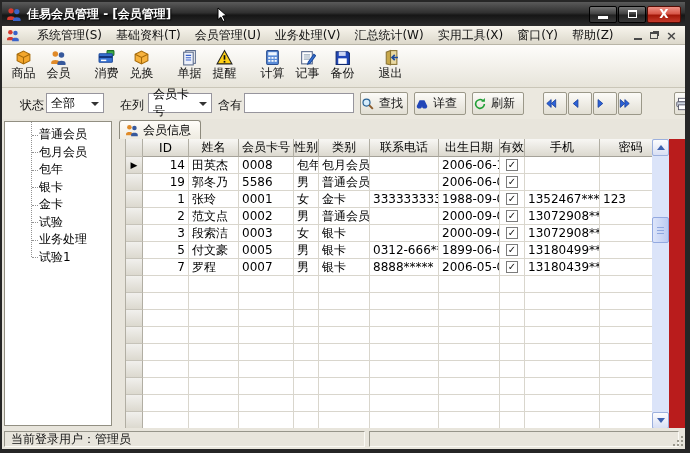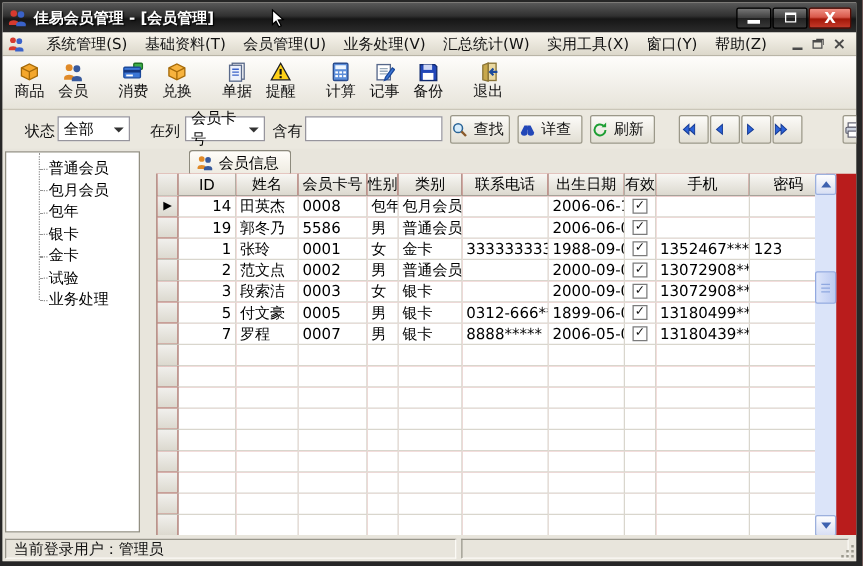--- a/index.html
+++ b/index.html
@@ -70,21 +70,21 @@
   .minus-box { width:9px; height:9px; border:1px solid #848284; background:#fff; position:relative; margin-right:4px; }
   .minus-box::after { content:""; position:absolute; left:1px; right:1px; top:3px; height:1px; background:#333; }
   .tree-kids { position:relative; }
   .tree-kids::before { content:""; position:absolute; left:26px; top:-4px; bottom:9px; border-left:1px dotted #949494; }
   .tree-item { position:relative; height:17.5px; display:flex; align-items:center; padding-left:34px; white-space:nowrap; }
   .tree-item::before { content:""; position:absolute; left:27px; top:50%; width:6px; border-top:1px dotted #949494; }
 
   .content { position:absolute; left:111px; top:0; right:0; bottom:0; }
   .tab { position:absolute; left:6px; top:1px; height:19px; display:flex; align-items:center; gap:4px;
          padding:0 9px 0 5px; background:linear-gradient(#fffdf9,#eeebe1);
-         border:1px solid #8d8a7d; border-bottom:none; border-radius:3px 3px 0 0;margin-left:32px; }
+         border:1px solid #8d8a7d; border-bottom:none; border-radius:3px 3px 0 0; }
   .tab svg { width:14px; height:14px; display:block; }
 
   .grid { position:absolute; left:12px; top:20px; width:588px; background:#b91c1c; border-left:1px solid #b1aea3; }
   .g-row { display:flex; height:17px; }
   .g-row.head { height:18px; }
   .g-h { background:linear-gradient(#f8f7f4,#dcd9cf); border-right:1px solid #b1aea3; border-bottom:1px solid #a5a299;
          display:flex; align-items:center; justify-content:center; overflow:hidden; white-space:nowrap; }
   .g-sel { background:linear-gradient(#f1f0ed,#dcd9cf); border-right:1px solid #b1aea3; border-bottom:1px solid #c6c3b9;
            display:flex; align-items:center; justify-content:center; font-size:9px; color:#000; }
   .g-c { border-right:1px solid #d9d6cd; border-bottom:1px solid #d9d6cd; padding:0 3px;
@@ -381,20 +381,23 @@
           </div>
           <div class="tree-item">
             <span>金卡</span>
           </div>
           <div class="tree-item">
             <span>试验</span>
           </div>
           <div class="tree-item">
             <span>业务处理</span>
           </div>
+          <div class="tree-item">
+            <span>试验1</span>
+          </div>
         </div>
     </div>
 
     <div class="content">
       <div class="tab">
         <span>
             <svg viewBox="0 0 16 16">
               <circle cx="5" cy="4.8" r="2.6" fill="#e08a28"></circle>
               <path d="M1.2 12.5c0-3 7.6-3 7.6 0V14H1.2z" fill="#e08a28"></path>
               <circle cx="10.8" cy="5.6" r="2.6" fill="#37599c"></circle>

